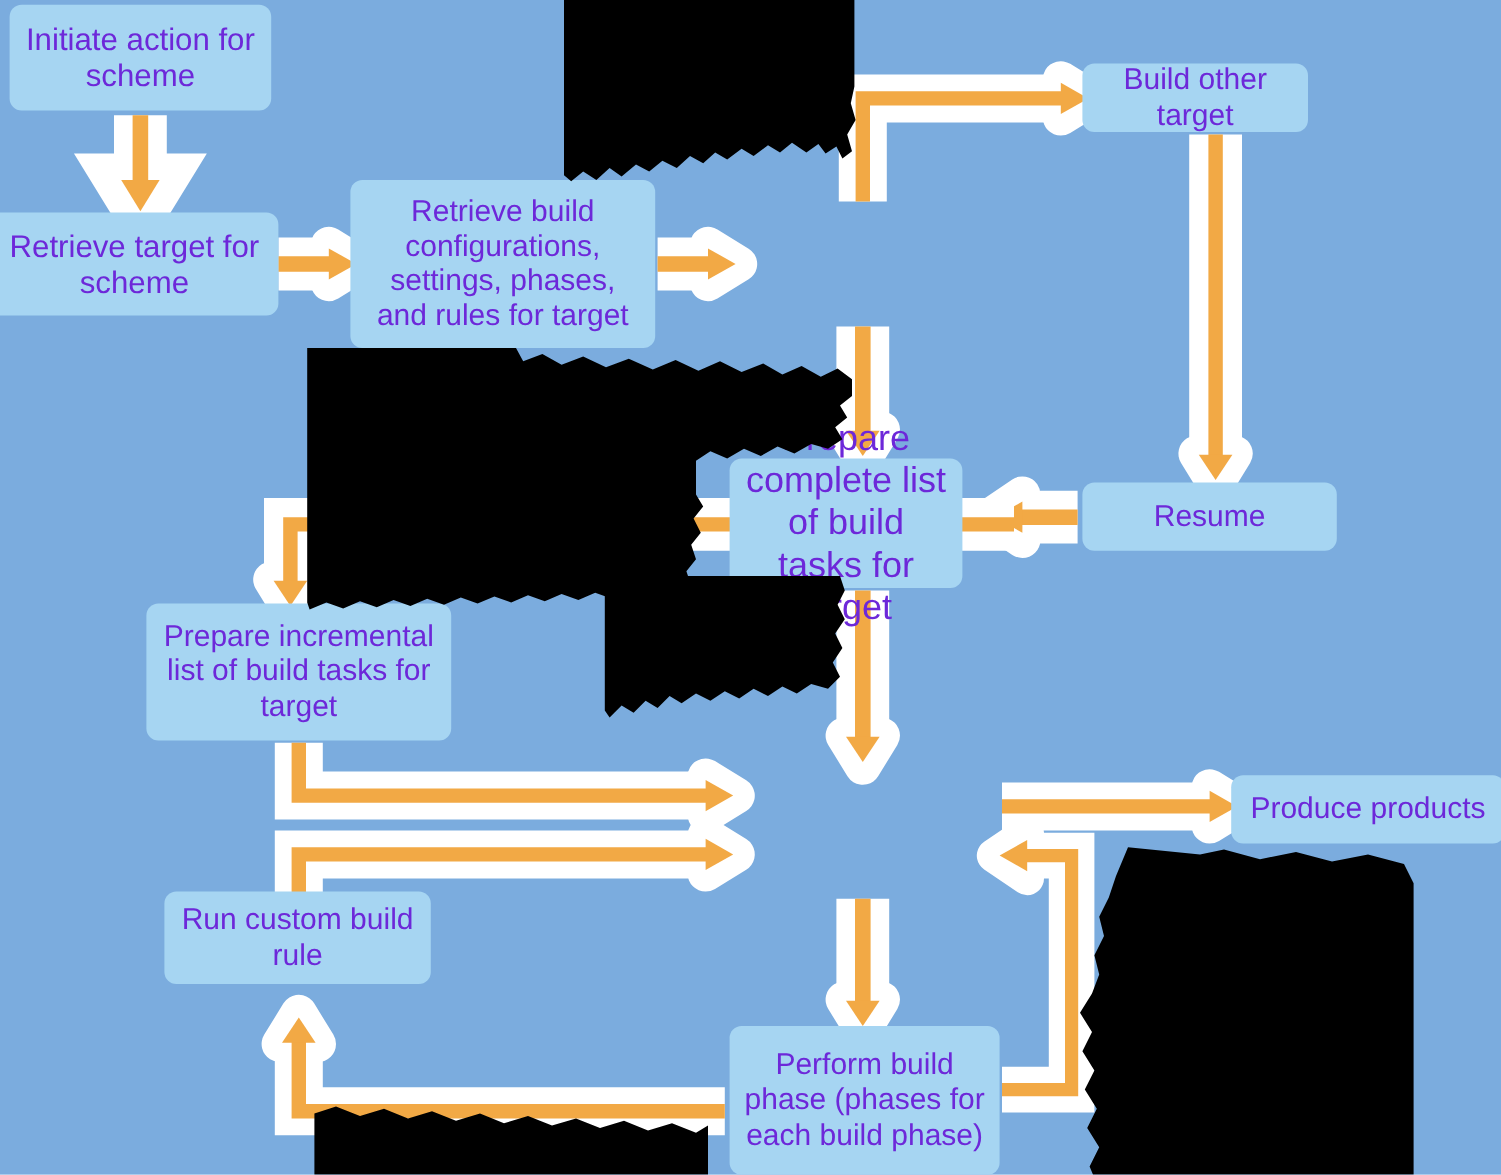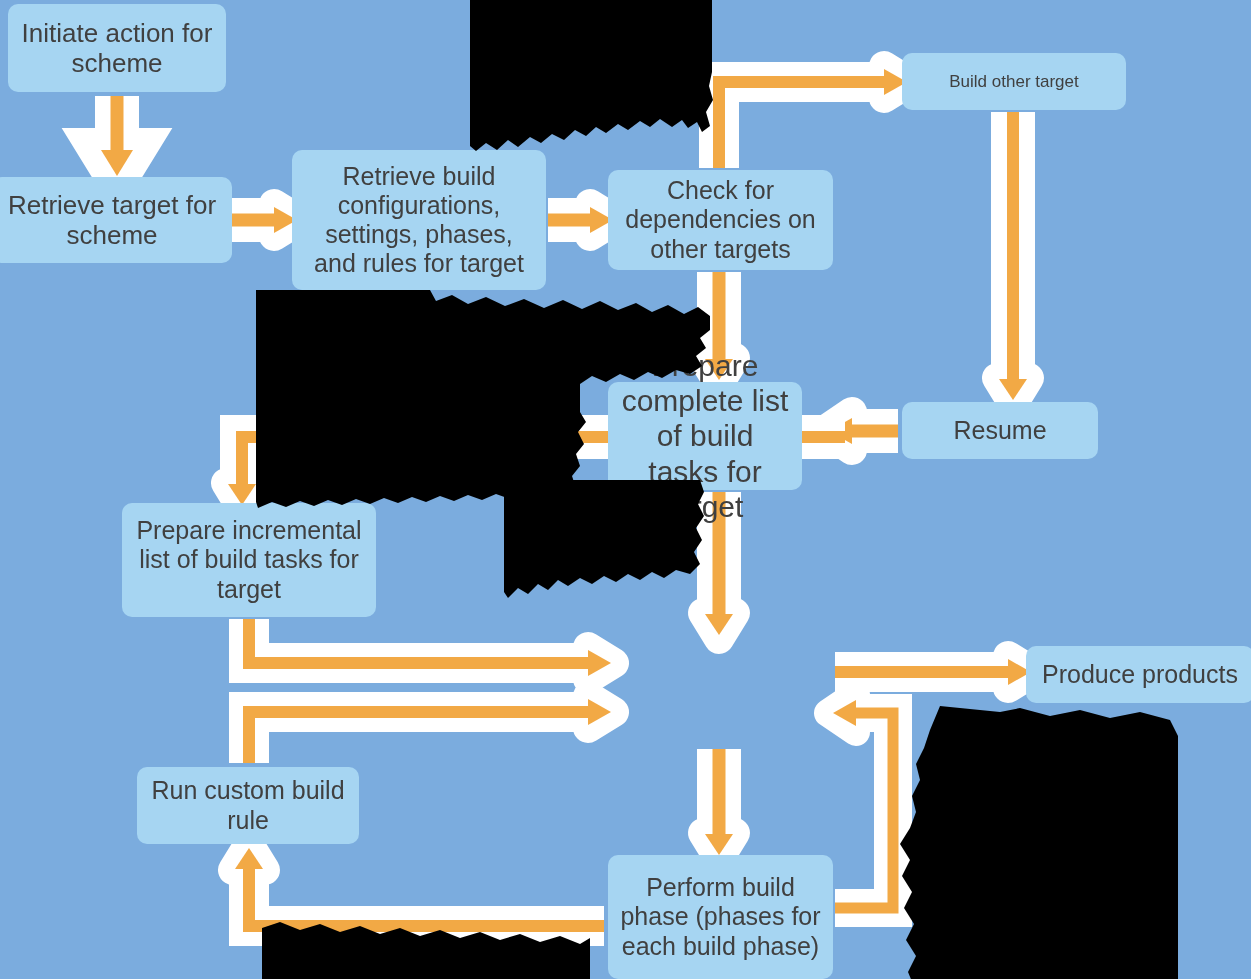--- a/index.html
+++ b/index.html
@@ -32,21 +32,21 @@
     position: absolute;
     left: 0; top: 0;
     width: 1251px;
     height: 979px;
     pointer-events: none;
   }
   .node {
     position: absolute;
     background: #A6D5F2;
     border-radius: 10px;
-    color: #404040;
+    color: #6d28d9;
     display: flex;
     align-items: center;
     justify-content: center;
     text-align: center;
     line-height: 1.17;
     font-size: 25px;
     box-sizing: border-box;
     padding: 4px 10px;
   }
   .node span { display: block; }
@@ -178,46 +178,43 @@
     </div>
 
     <div class="node" style="left:-8px; top:177px; width:240px; height:86px; font-size:26px;">
       <span>Retrieve target for scheme</span>
     </div>
 
     <div class="node" style="left:292px; top:150px; width:254px; height:140px; font-size:25px;justify-content:center;">
       <span>Retrieve build configurations, settings, phases, and rules for target</span>
     </div>
 
-    <div class="node" style="left:608px; top:170px; width:225px; height:100px; font-size:25px;">
-      <span>Check for dependencies on other targets</span>
-    </div>
-
-    <div class="node" style="left:902px; top:53px; width:224px; height:57px; font-size:17px;">
+
+    <div class="node" style="left:902px; top:53px; width:188px; height:57px; font-size:25px;">
       <span>Build other target</span>
     </div>
 
-    <div class="node" style="left:902px; top:402px; width:196px; height:57px; font-size:25px;">
+    <div class="node" style="left:902px; top:402px; width:212px; height:57px; font-size:25px;">
       <span>Resume</span>
     </div>
 
     <div class="node" style="left:608px; top:382px; width:194px; height:108px; font-size:30px;">
       <span>Prepare complete list of build tasks for target</span>
     </div>
 
     <div class="node" style="left:122px; top:503px; width:254px; height:114px; font-size:25px;align-items:center;">
       <span>Prepare incremental list of build tasks for target</span>
     </div>
 
 
     <div class="node" style="left:1026px; top:646px; width:228px; height:57px; font-size:25px;">
       <span>Produce products</span>
     </div>
 
-    <div class="node" style="left:137px; top:767px; width:222px; height:77px; font-size:25px;">
+    <div class="node" style="left:137px; top:743px; width:222px; height:77px; font-size:25px;">
       <span>Run custom build rule</span>
     </div>
 
     <div class="node" style="left:608px; top:855px; width:225px; height:124px; font-size:25px;">
       <span>Perform build phase (phases for each build phase)</span>
     </div>
 
   </div>
 
   <svg id="redaction-layer" viewBox="0 0 1251 979" width="1251" height="979" xmlns="http://www.w3.org/2000/svg">

